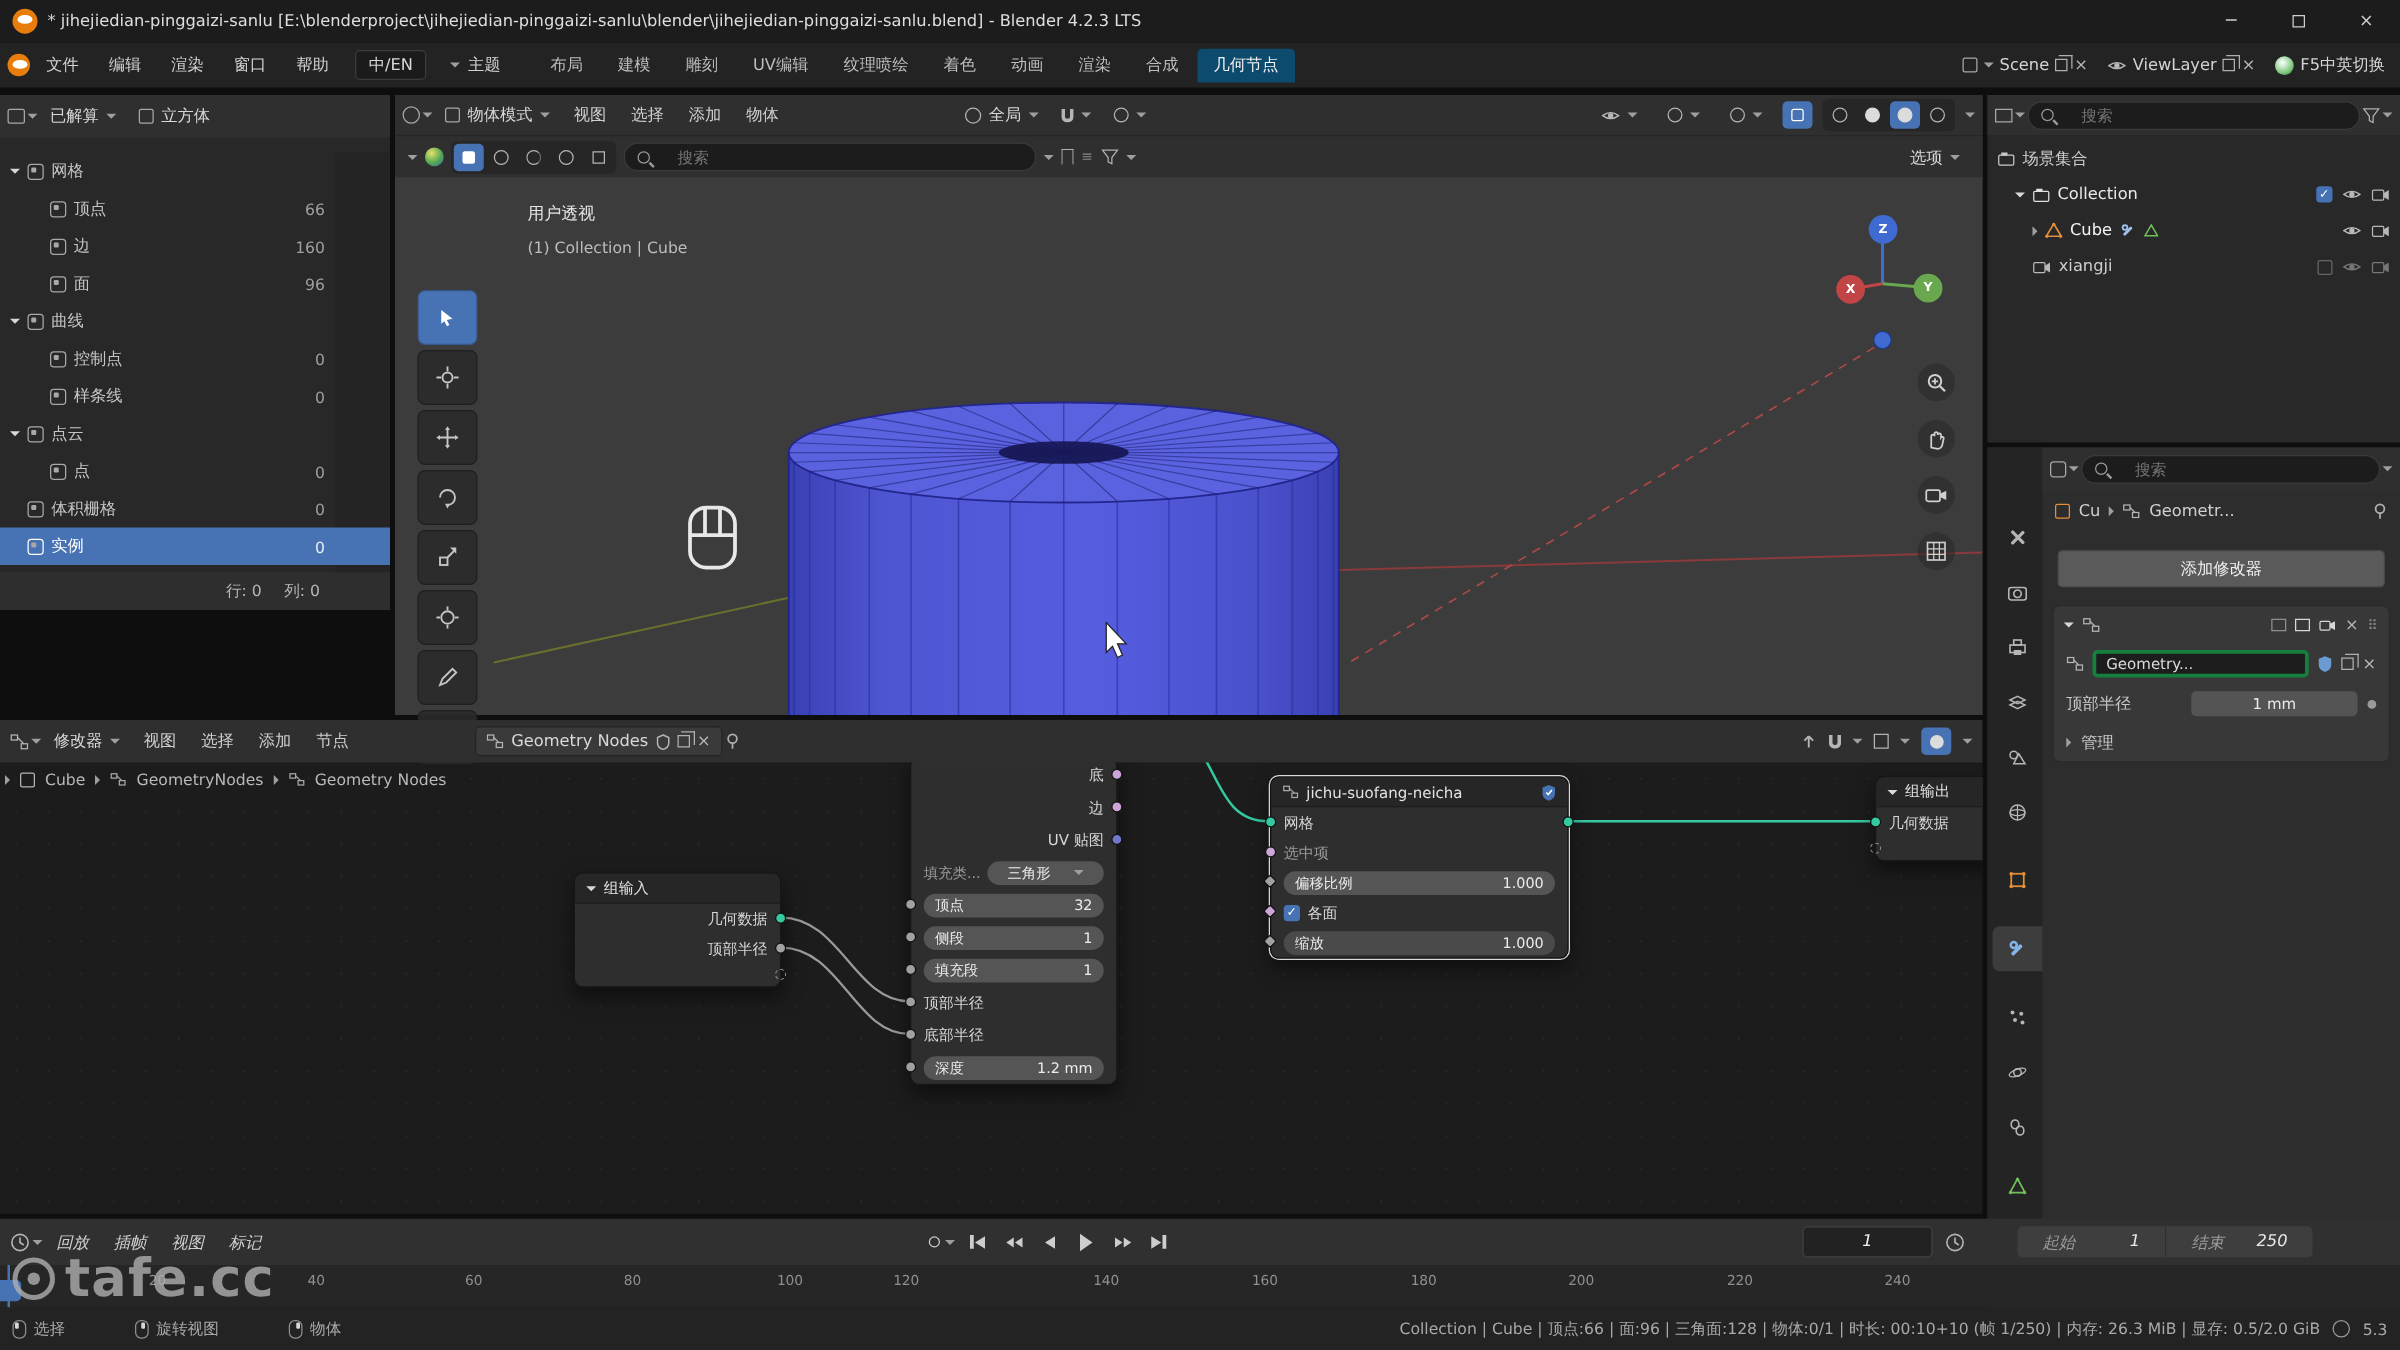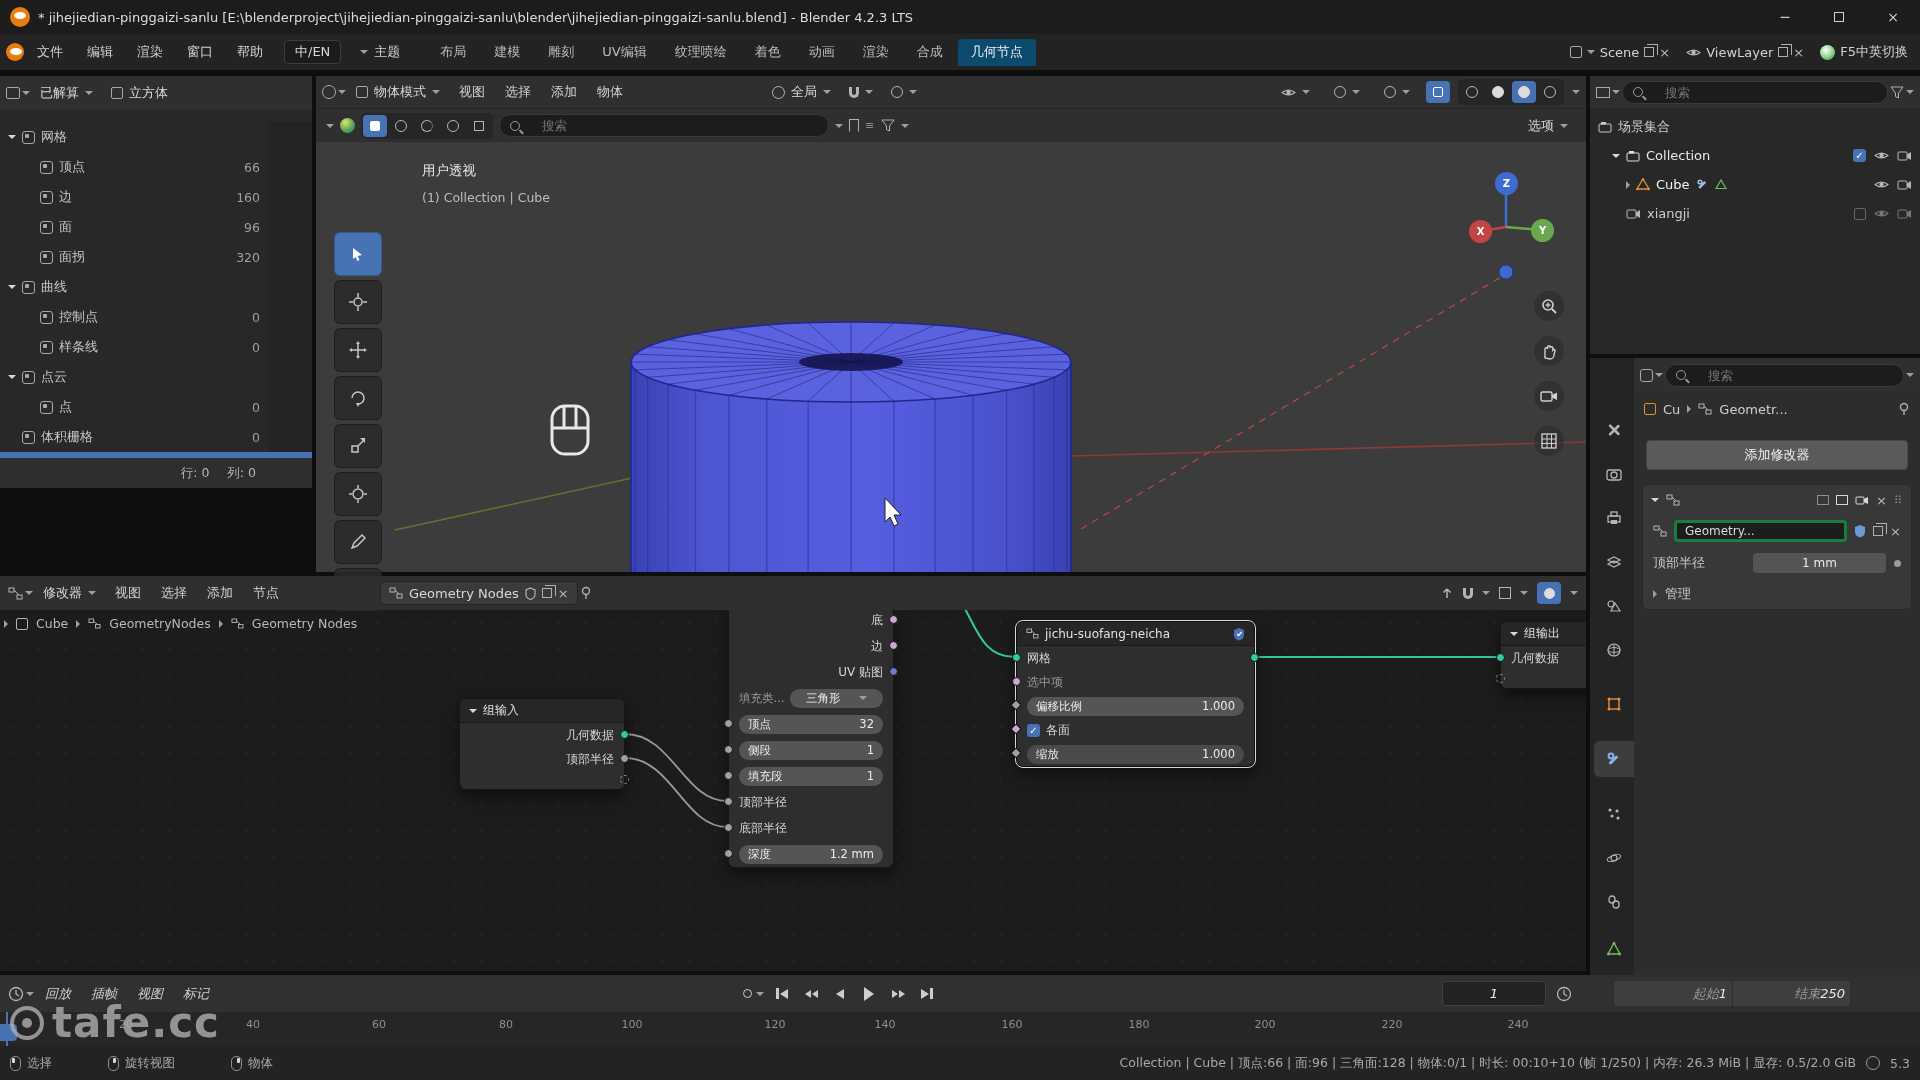--- a/index.html
+++ b/index.html
@@ -97,21 +97,21 @@
 .tl-hdr{position:absolute;left:0;top:0;width:100%;height:37px;display:flex;align-items:center;gap:2px;padding:0 8px;font-style:italic;}
 .tl-ruler{position:absolute;left:0;top:37px;width:100%;bottom:0;background:#262626;}
 .tick{position:absolute;top:6px;transform:translateX(-50%);color:#8f8f8f;font-size:11px;}
 .pbtn{width:26px;height:24px;display:flex;align-items:center;justify-content:center;gap:1px;border-radius:4px;color:#cfcfcf;}
 .tri-r{width:0;height:0;border-left:8px solid #cdcdcd;border-top:5px solid transparent;border-bottom:5px solid transparent;}
 .tri-l{width:0;height:0;border-right:8px solid #cdcdcd;border-top:5px solid transparent;border-bottom:5px solid transparent;}
 .tri-sm-r{width:0;height:0;border-left:6px solid #cdcdcd;border-top:4px solid transparent;border-bottom:4px solid transparent;}
 .tri-sm-l{width:0;height:0;border-right:6px solid #cdcdcd;border-top:4px solid transparent;border-bottom:4px solid transparent;}
 .vbar{width:2.5px;height:11px;background:#cdcdcd;}
 .framefield{background:#222;border:1px solid #404040;border-radius:4px;height:25px;width:104px;display:flex;align-items:center;justify-content:center;color:#f0f0f0;}
-.rangefield{background:#3e3e3e;height:25px;display:flex;align-items:center;justify-content:flex-end;padding:0 5px;color:#e8e8e8;width:118px;}
+.rangefield{background:#3e3e3e;height:25px;display:flex;align-items:center;justify-content:space-between;padding:0 20px;color:#e8e8e8;width:118px;}
 
 .status{left:0;top:1046px;width:1920px;height:34px;background:#232323;display:flex;align-items:center;padding:0 10px;color:#a9a9a9;font-size:12.5px;}
 .mouseico{width:11px;height:15px;border:1px solid #8f8f8f;border-radius:5px;position:relative;flex:none;}
 .mouseico::after{content:'';position:absolute;top:1px;width:3px;height:5px;background:#d8d8d8;border-radius:1px;}
 .m-left::after{left:1px;}.m-mid::after{left:3.5px;}.m-right::after{right:1px;}
 .hintgrp{display:flex;align-items:center;gap:6px;margin-right:56px;}
 
 .ico-x{color:#b9b9b9;font-size:13px;line-height:1;}
 .ico-copy{width:10px;height:10px;border:1px solid #b0b0b0;position:relative;}
 .ico-copy::after{content:'';position:absolute;left:2px;top:-4px;width:10px;height:10px;border:1px solid #b0b0b0;border-bottom:none;border-left:none;}
@@ -216,25 +216,20 @@
         </div>
       <div class="ss-row ss-child">
           <span class="ss-ico"></span>
           <span>边</span>
           <span class="cnt">160</span>
         </div>
       <div class="ss-row ss-child">
           <span class="ss-ico"></span>
           <span>面</span>
           <span class="cnt">96</span>
-        </div>
-      <div class="ss-row ss-child">
-          <span class="ss-ico"></span>
-          <span>面拐</span>
-          <span class="cnt">320</span>
         </div>
       <div class="ss-row">
           <span class="chev chevd-w"></span>
           <span class="ss-ico"></span>
           <span>曲线</span>
         </div>
       <div class="ss-row ss-child">
           <span class="ss-ico"></span>
           <span>控制点</span>
           <span class="cnt">0</span>
@@ -1035,21 +1030,21 @@
             <span>250</span>
           </span>
       </div>
     </div>
     <div class="tl-ruler">
       <span class="tick" style="left:126px">20</span>
       <span class="tick" style="left:253px">40</span>
       <span class="tick" style="left:379px">60</span>
       <span class="tick" style="left:506px">80</span>
       <span class="tick" style="left:632px">100</span>
-      <span class="tick" style="left:775px">120</span>
+      <span class="tick" style="left:725px">120</span>
       <span class="tick" style="left:885px">140</span>
       <span class="tick" style="left:1012px">160</span>
       <span class="tick" style="left:1139px">180</span>
       <span class="tick" style="left:1265px">200</span>
       <span class="tick" style="left:1392px">220</span>
       <span class="tick" style="left:1518px">240</span>
       <span style="position:absolute;left:6px;top:0;width:2px;height:100%;background:#4772b3"></span>
       <span style="position:absolute;left:0;top:12px;width:17px;height:17px;background:#4772b3;border-radius:0 4px 4px 0"></span>
     </div>
   </div>

